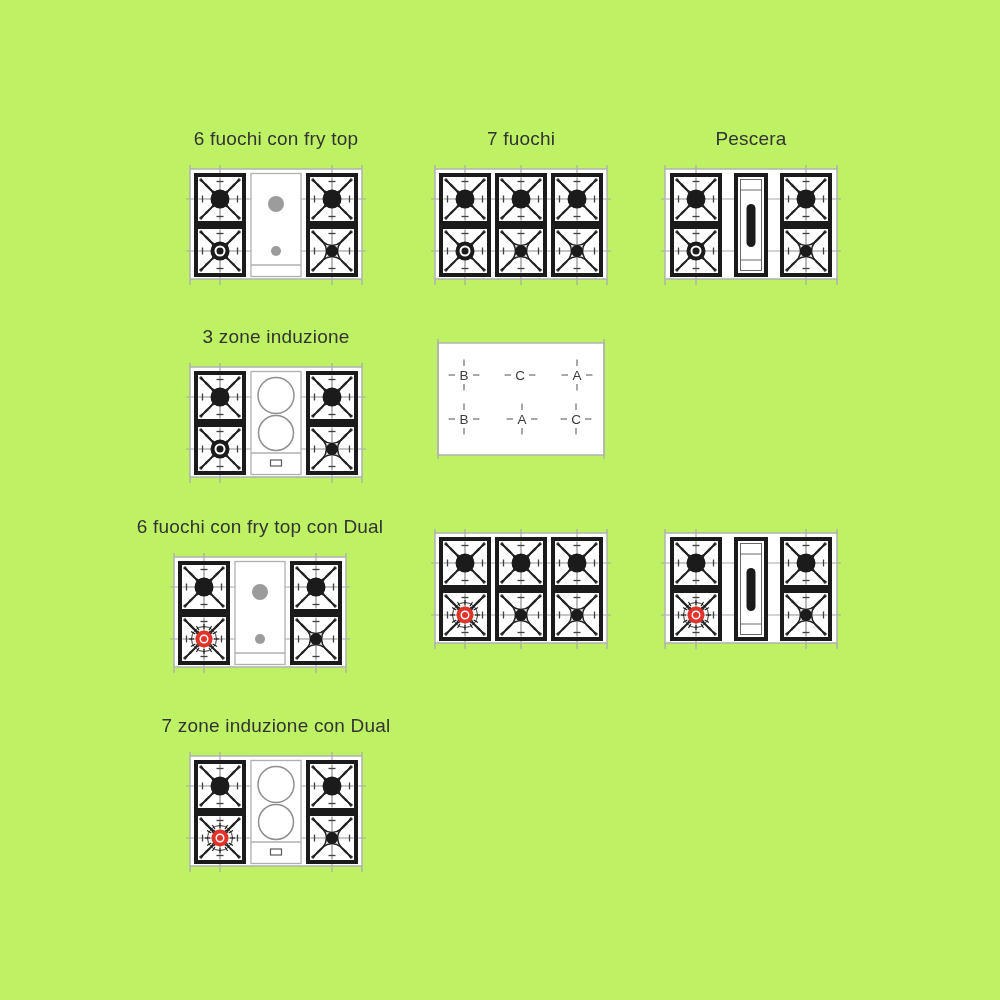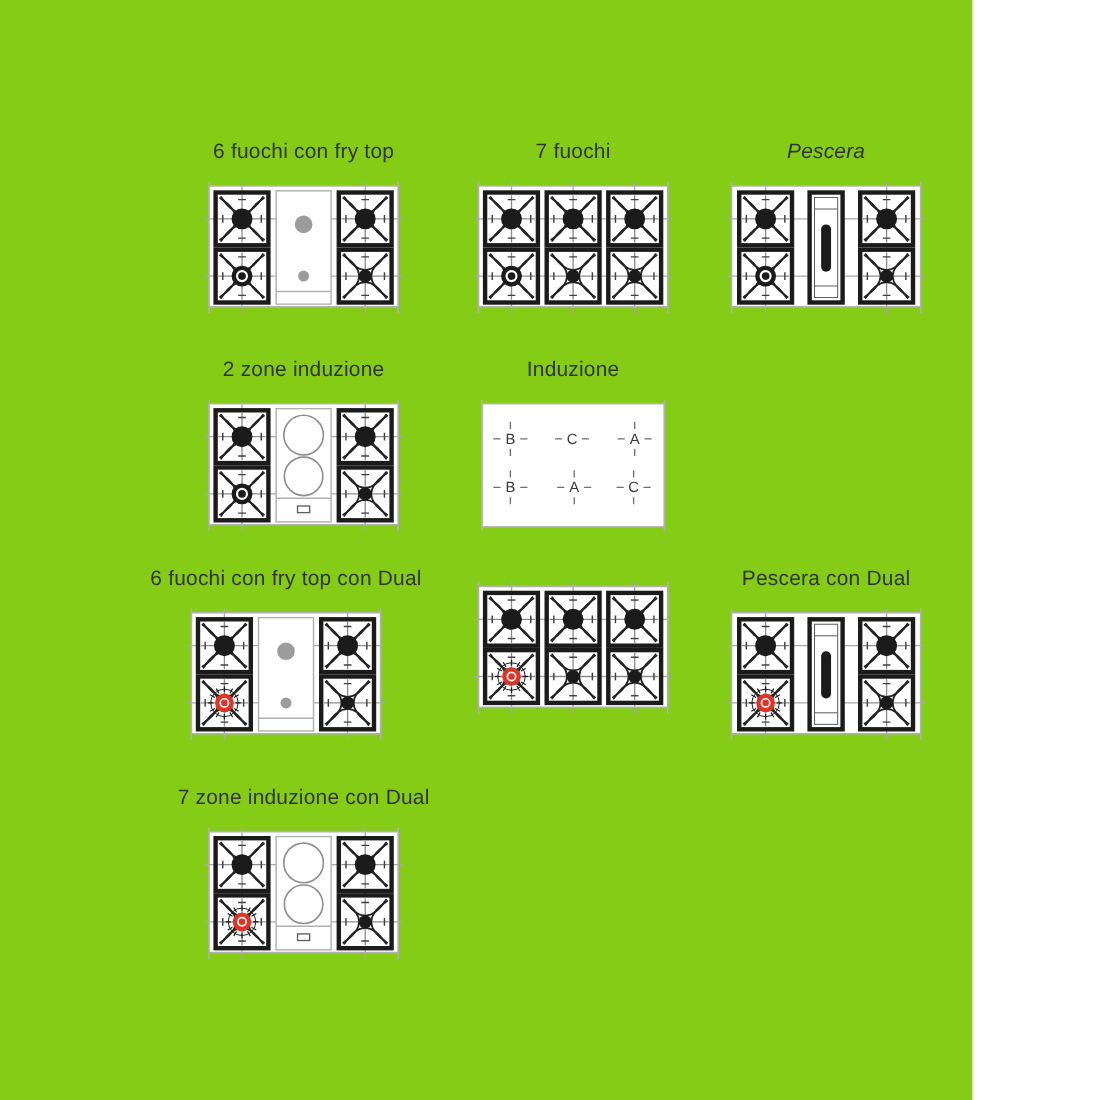--- a/index.html
+++ b/index.html
@@ -1,20 +1,20 @@
 <!DOCTYPE html>
 <html><head>
 <meta charset="utf-8">
 <style>
   html, body { margin: 0; padding: 0; background: #ffffff; }
   .canvas {
     position: relative;
-    width: 884px;
+    width: 1000px;
     height: 1000px;
-    background: #84cc16;
+    background: #bef264;
     font-family: "Liberation Sans", sans-serif;
     overflow: hidden;
   }
   .figure { position: absolute; width: 300px; }
   .figure-title {
     font-size: 19px;
     line-height: 24px;
     color: #333333;
     text-align: center;
     white-space: nowrap;
@@ -215,21 +215,21 @@
             <path d="M 127 106 Q 146 77 165 106" fill="none" stroke="#222222" stroke-width="1.6" stroke-linecap="round"></path>
             <path d="M 126 67 Q 155 86 126 105" fill="none" stroke="#222222" stroke-width="1.6" stroke-linecap="round"></path>
             <path d="M 166 67 Q 137 86 166 105" fill="none" stroke="#222222" stroke-width="1.6" stroke-linecap="round"></path>
             <g>
               <circle cx="146" cy="86" r="6" fill="#1b1b1b"></circle>
             </g>
           </g>
         </svg>
       </div>
   </div>
-  <div class="figure" style="left: 601px; top: 127px; font-style: italic;">
+  <div class="figure" style="left: 601px; top: 127px;">
     <div class="figure-title">Pescera</div>
     <div class="diagram">
         <svg width="180" height="120" viewBox="0 0 180 120">
           <rect x="4" y="4" width="172" height="110" fill="#ffffff" stroke="none"></rect>
           <line x1="0" y1="34" x2="180" y2="34" stroke="#a8a8a8" stroke-width="1.2"></line>
           <line x1="0" y1="86" x2="180" y2="86" stroke="#a8a8a8" stroke-width="1.2"></line>
           <line x1="35" y1="0" x2="35" y2="120" stroke="#a8a8a8" stroke-width="1.2"></line>
           <line x1="145" y1="0" x2="145" y2="120" stroke="#a8a8a8" stroke-width="1.2"></line>
           <line x1="4" y1="4" x2="176" y2="4" stroke="#b0b0b0" stroke-width="1.5"></line>
           <line x1="4" y1="114" x2="176" y2="114" stroke="#b0b0b0" stroke-width="1.5"></line>
@@ -300,21 +300,21 @@
             <path d="M 125 67 Q 154 86 125 105" fill="none" stroke="#222222" stroke-width="1.6" stroke-linecap="round"></path>
             <path d="M 165 67 Q 136 86 165 105" fill="none" stroke="#222222" stroke-width="1.6" stroke-linecap="round"></path>
             <g>
               <circle cx="145" cy="86" r="6" fill="#1b1b1b"></circle>
             </g>
           </g>
         </svg>
       </div>
   </div>
   <div class="figure" style="left: 126px; top: 325px;">
-    <div class="figure-title">2 zone induzione</div>
+    <div class="figure-title">3 zone induzione</div>
     <div class="diagram">
         <svg width="180" height="120" viewBox="0 0 180 120">
           <rect x="4" y="4" width="172" height="110" fill="#ffffff" stroke="none"></rect>
           <line x1="0" y1="34" x2="180" y2="34" stroke="#a8a8a8" stroke-width="1.2"></line>
           <line x1="0" y1="86" x2="180" y2="86" stroke="#a8a8a8" stroke-width="1.2"></line>
           <line x1="34" y1="0" x2="34" y2="120" stroke="#a8a8a8" stroke-width="1.2"></line>
           <line x1="146" y1="0" x2="146" y2="120" stroke="#a8a8a8" stroke-width="1.2"></line>
           <line x1="4" y1="4" x2="176" y2="4" stroke="#b0b0b0" stroke-width="1.5"></line>
           <line x1="4" y1="114" x2="176" y2="114" stroke="#b0b0b0" stroke-width="1.5"></line>
           <line x1="4" y1="0" x2="4" y2="120" stroke="#b0b0b0" stroke-width="1.5"></line>
@@ -384,21 +384,20 @@
             <path d="M 126 67 Q 155 86 126 105" fill="none" stroke="#222222" stroke-width="1.6" stroke-linecap="round"></path>
             <path d="M 166 67 Q 137 86 166 105" fill="none" stroke="#222222" stroke-width="1.6" stroke-linecap="round"></path>
             <g>
               <circle cx="146" cy="86" r="6" fill="#1b1b1b"></circle>
             </g>
           </g>
         </svg>
       </div>
   </div>
   <div class="figure" style="left: 371px; top: 325px;">
-    <div class="figure-title">Induzione</div>
     <div class="diagram">
         <svg width="174" height="120" viewBox="0 0 174 120">
           <rect x="4" y="4" width="166" height="112" fill="#ffffff" stroke="#b0b0b0" stroke-width="1.4"></rect>
           <line x1="4" y1="0" x2="4" y2="120" stroke="#b0b0b0" stroke-width="1.4"></line>
           <line x1="170" y1="0" x2="170" y2="120" stroke="#b0b0b0" stroke-width="1.4"></line>
           <g>
             <line x1="14.5" y1="36" x2="21" y2="36" stroke="#6e6e6e" stroke-width="1.2"></line>
             <line x1="39" y1="36" x2="45.5" y2="36" stroke="#6e6e6e" stroke-width="1.2"></line>
             <line x1="30" y1="20.5" x2="30" y2="27" stroke="#6e6e6e" stroke-width="1.2"></line>
             <line x1="30" y1="45" x2="30" y2="51.5" stroke="#6e6e6e" stroke-width="1.2"></line>
@@ -650,21 +649,20 @@
             <path d="M 126 67 Q 155 86 126 105" fill="none" stroke="#222222" stroke-width="1.6" stroke-linecap="round"></path>
             <path d="M 166 67 Q 137 86 166 105" fill="none" stroke="#222222" stroke-width="1.6" stroke-linecap="round"></path>
             <g>
               <circle cx="146" cy="86" r="6" fill="#1b1b1b"></circle>
             </g>
           </g>
         </svg>
       </div>
   </div>
   <div class="figure" style="left: 601px; top: 515px;">
-    <div class="figure-title">Pescera con Dual</div>
     <div class="diagram">
         <svg width="180" height="120" viewBox="0 0 180 120">
           <rect x="4" y="4" width="172" height="110" fill="#ffffff" stroke="none"></rect>
           <line x1="0" y1="34" x2="180" y2="34" stroke="#a8a8a8" stroke-width="1.2"></line>
           <line x1="0" y1="86" x2="180" y2="86" stroke="#a8a8a8" stroke-width="1.2"></line>
           <line x1="35" y1="0" x2="35" y2="120" stroke="#a8a8a8" stroke-width="1.2"></line>
           <line x1="145" y1="0" x2="145" y2="120" stroke="#a8a8a8" stroke-width="1.2"></line>
           <line x1="4" y1="4" x2="176" y2="4" stroke="#b0b0b0" stroke-width="1.5"></line>
           <line x1="4" y1="114" x2="176" y2="114" stroke="#b0b0b0" stroke-width="1.5"></line>
           <line x1="4" y1="0" x2="4" y2="120" stroke="#b0b0b0" stroke-width="1.5"></line>

